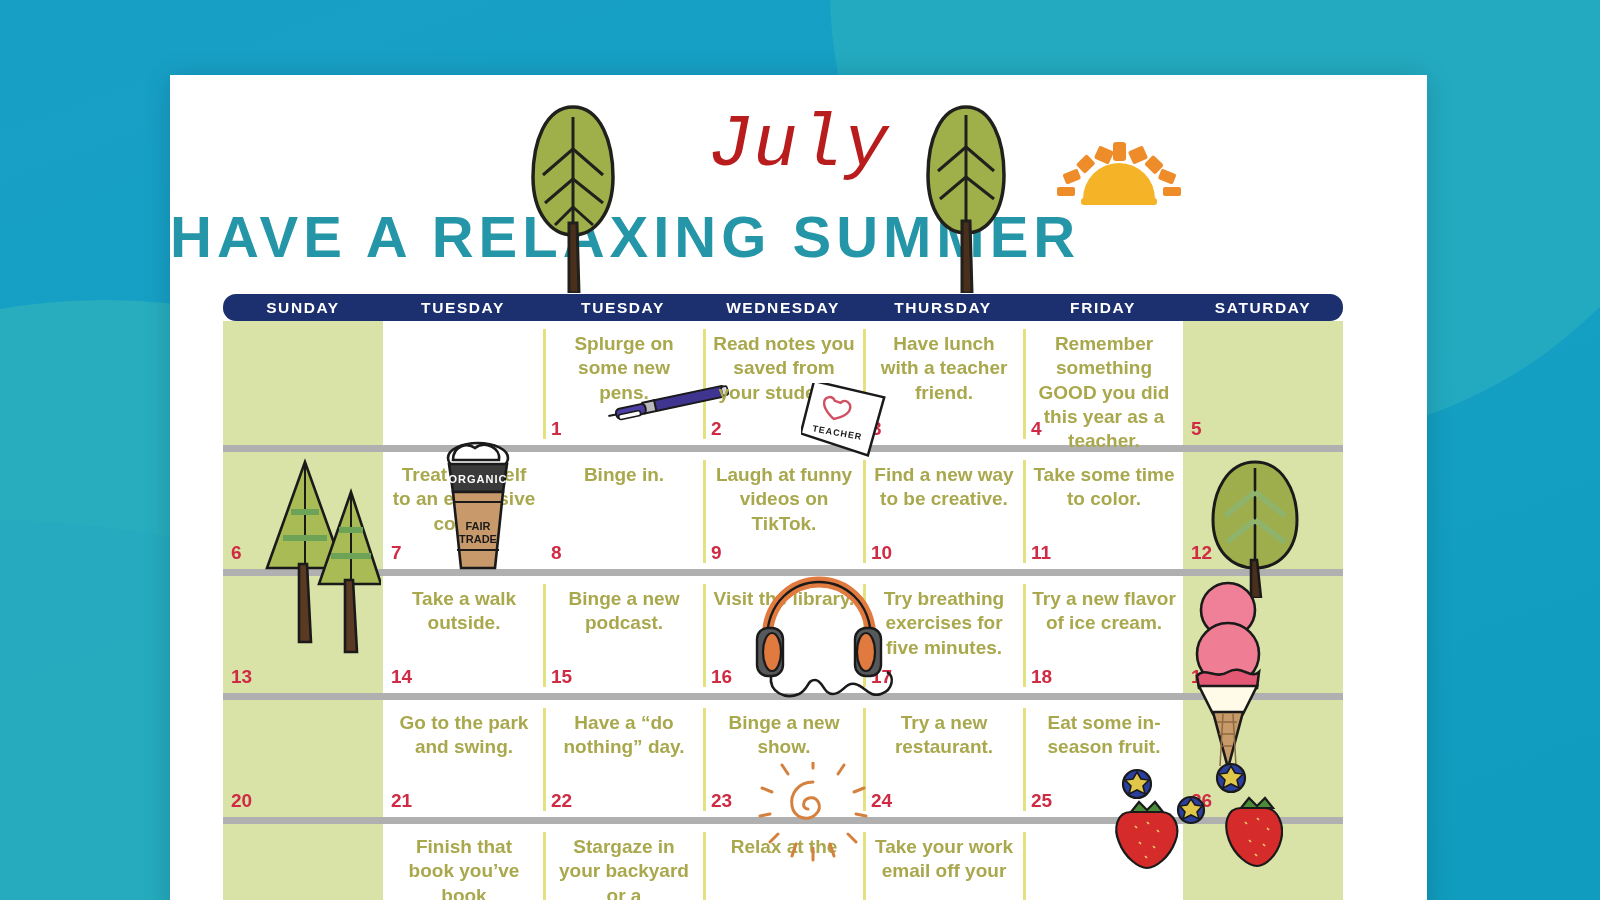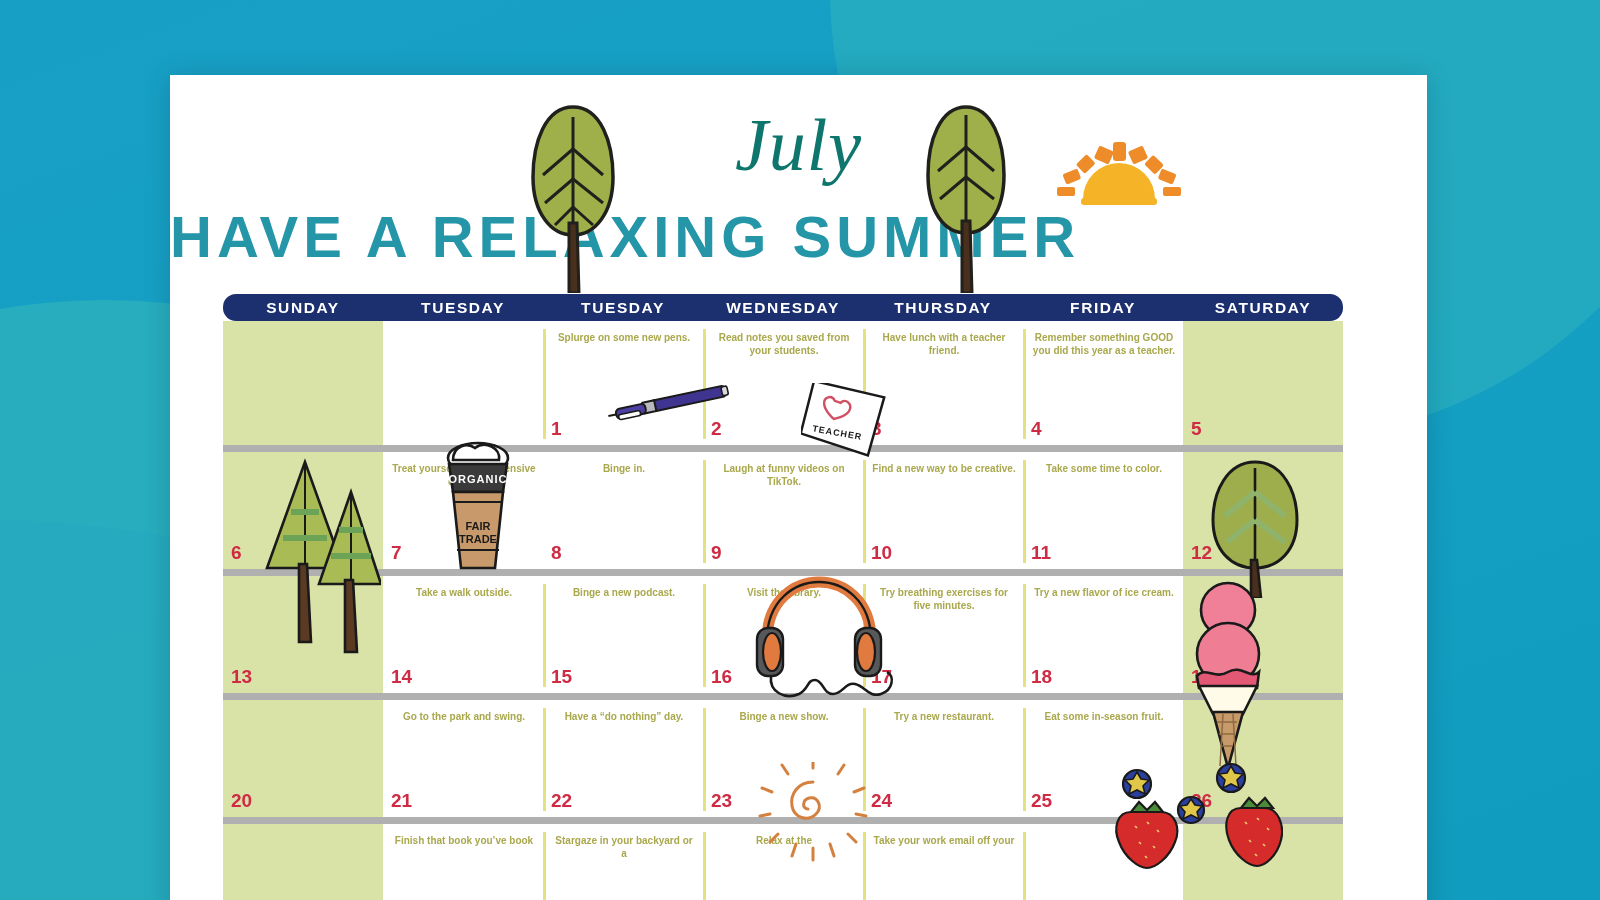--- a/index.html
+++ b/index.html
@@ -70,24 +70,24 @@
   #masthead {
     position: relative;
     height: 215px;
   }
 
   .month-script {
     position: absolute;
     left: 0; right: 0;
     top: 28px;
     text-align: center;
-    font-family: Liberation Serif, serif;
+    font-family: Liberation Mono, monospace;
     font-style: italic;
     font-size: 74px;
-    color: #0f766e;
+    color: #b91c1c;
     letter-spacing: 1px;
     z-index: 3;
   }
 
   .headline {
     position: absolute;
     left: 0; right: 0;
     top: 128px;
     text-align: left;
     font-size: 58px;
@@ -165,21 +165,21 @@
     color: #cf2b44;
     z-index: 4;
   }
 
   .cell .task {
     position: absolute;
     left: 9px;
     right: 7px;
     top: 11px;
     text-align: center;
-    font-size: 10px;
+    font-size: 19px;
     line-height: 1.28;
     font-weight: 700;
     color: #a9a84d;
     z-index: 3;
   }
 
   
   .art { position: absolute; z-index: 2; pointer-events: none; }
   .art.front { z-index: 5; }
 

